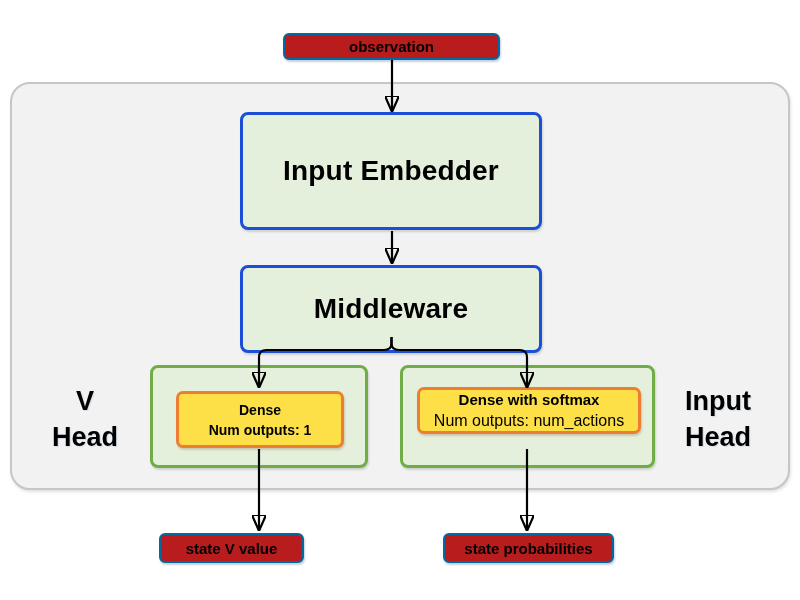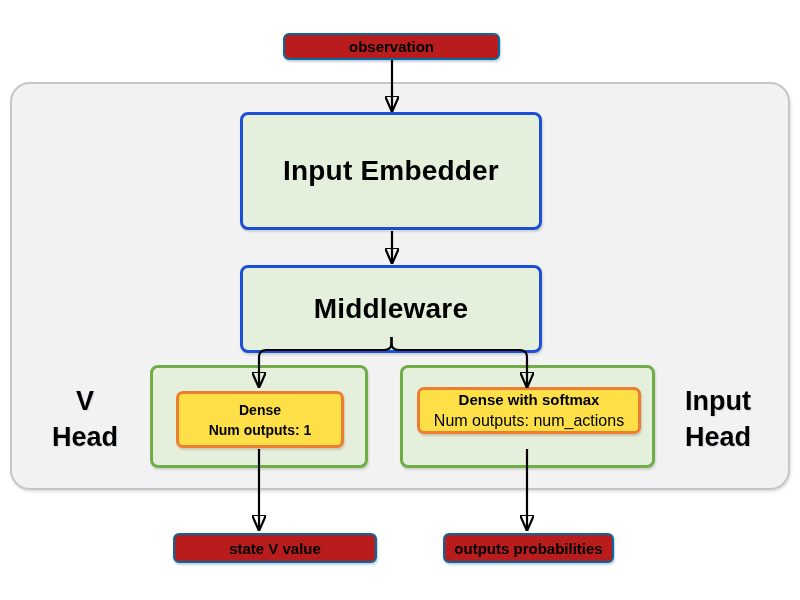--- a/index.html
+++ b/index.html
@@ -129,26 +129,26 @@
   <div class="head-label" style="left:25px; top:383px; width:120px;">
     <div>V</div>
     <div>Head</div>
   </div>
 
   <div class="head-label" style="left:657px; top:383px; width:122px;">
     <div>Input</div>
     <div>Head</div>
   </div>
 
-  <div class="node node-blue label-sm" style="left:173px; top:533px; width:204px; height:30px;">
+  <div class="node node-blue label-sm" style="left:159px; top:533px; width:145px; height:30px;">
     <span>state V value</span>
   </div>
 
   <div class="node node-blue label-sm" style="left:443px; top:533px; width:171px; height:30px;">
-    <span>outputs probabilities</span>
+    <span>state probabilities</span>
   </div>
 
   <svg class="arrows" viewBox="0 0 800 600">
     <defs>
       <marker id="arrowhead" markerUnits="userSpaceOnUse" markerWidth="16" markerHeight="14" refX="15" refY="7" orient="auto">
         <path d="M0,0 L16,7 L0,14 Z" fill="#000000" stroke="none"></path>
       </marker>
     </defs>
     <path d="M392 60 V111" marker-end="url(#arrowhead)"></path>
     <path d="M392 231 V263" marker-end="url(#arrowhead)"></path>

